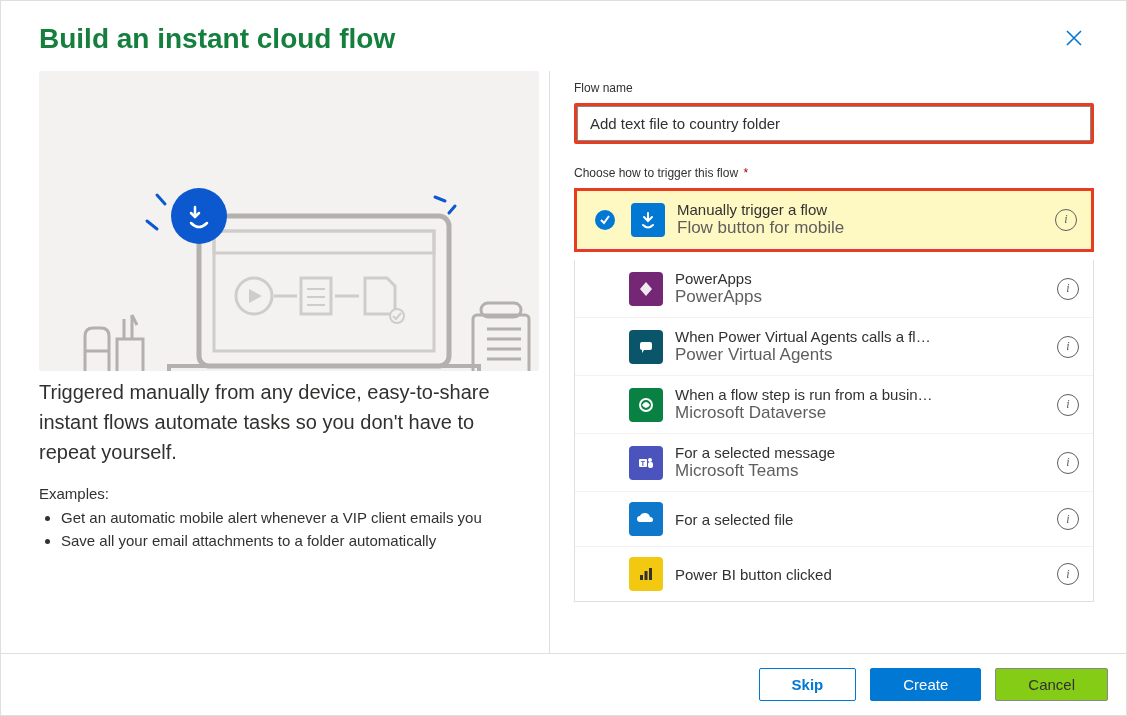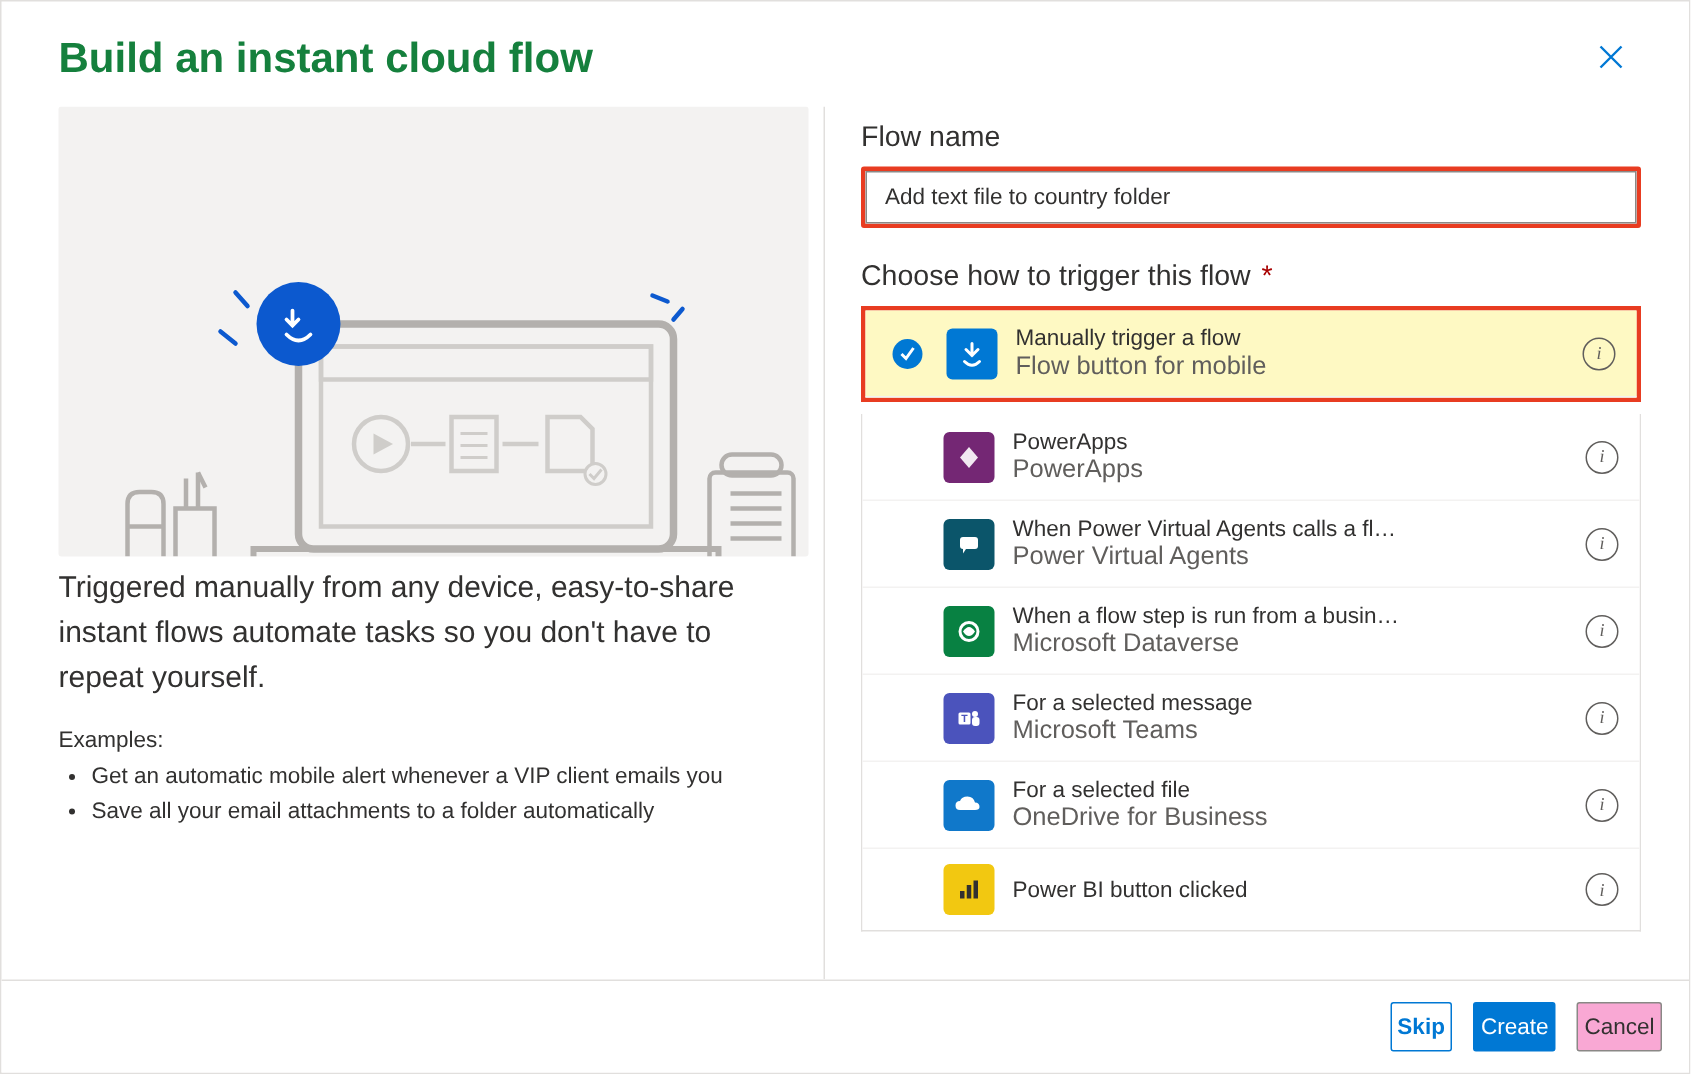--- a/index.html
+++ b/index.html
@@ -83,21 +83,21 @@
   align-self: stretch;
 }
 .right-pane {
   flex: 1;
   padding: 10px 6px 0 20px;
   overflow-y: auto;
   position: relative;
 }
 .right-inner { padding-right: 26px; }
 .field-label {
-  font-size: 19px;
+  font-size: 12px;
   font-weight: 400;
   color: #323130;
   margin-bottom: 8px;
 }
 .required { color: #a80000; margin-left: 2px; }
 .flow-name-wrap {
   border: 3px solid #e83c21;
   border-radius: 2px;
   padding: 0;
   margin-bottom: 22px;
@@ -188,26 +188,26 @@
   display:flex;
   justify-content:flex-end;
   gap:14px;
   padding: 14px 18px;
   border-top:1px solid #e1dfdd;
   background:#fff;
 }
 .btn {
   font-family: inherit;
   font-size: 15px;
-  padding: 7px 4px;
+  padding: 7px 32px;
   border-radius: 2px;
   cursor: pointer;
 }
 .btn-default {
-  background:#f9a8d4;
+  background:#84cc16;
   border:1px solid #8a8886;
   color:#323130;
 }
 .btn-skip {
   background:#fff;
   border:1px solid #0078d4;
   color:#0078d4;
   font-weight:600;
 }
 .btn-primary {
@@ -390,21 +390,20 @@
             <div class="check-slot">
                   <div class="check-empty"></div>
                 </div>
             <div class="trigger-icon" style="background:#1078ca">
               <svg width="22" height="22" viewBox="0 0 22 22">
                     <path d="M5 14 q-3 0 -3 -3 q0 -3 3 -3 q1 -3 5 -3 q4 0 5 4 q3 0 3 3 q0 2 -3 2 z" fill="#fff"></path>
                   </svg>
             </div>
             <div class="trigger-text">
               <div class="trigger-title">For a selected file</div>
-              <div class="trigger-sub">OneDrive for Business</div>
             </div>
             <div class="info-btn">i</div>
           </div>
 
           <div class="trigger-item" style="border-bottom:none">
             <div class="check-slot">
                   <div class="check-empty"></div>
                 </div>
             <div class="trigger-icon" style="background:#f2c811">
               <svg width="20" height="20" viewBox="0 0 20 20">

